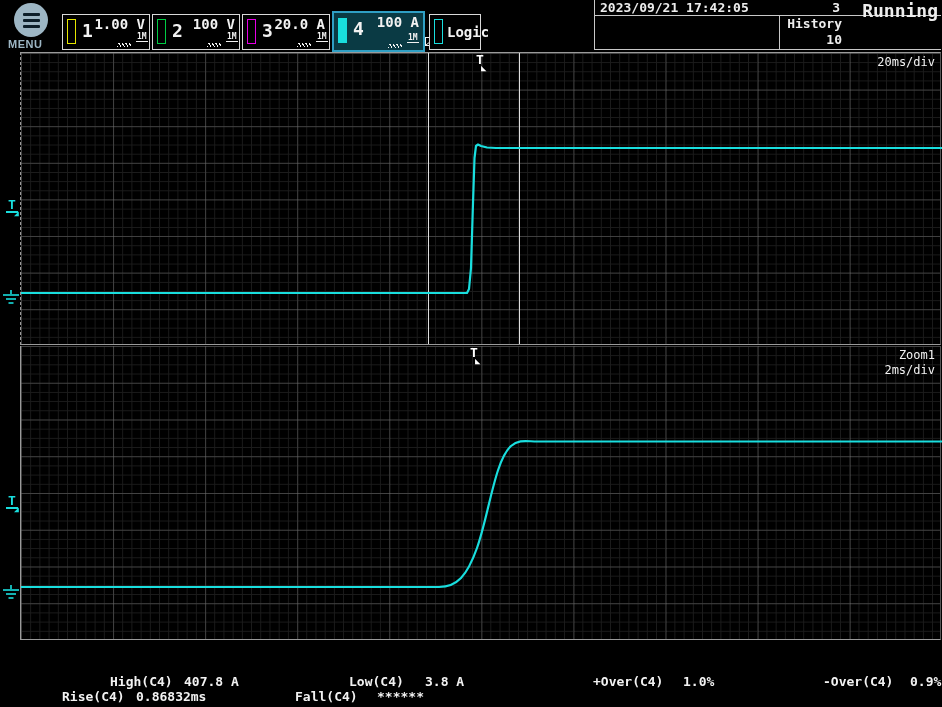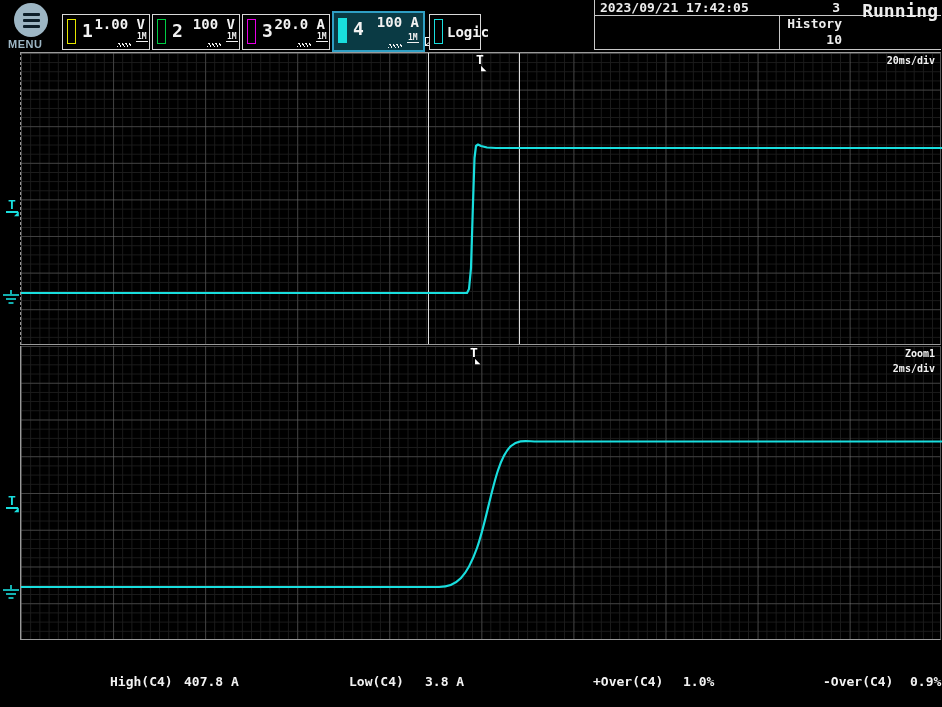--- a/index.html
+++ b/index.html
@@ -50,21 +50,21 @@
       linear-gradient(to right, rgba(150,150,150,.32) 1px, transparent 1px),
       linear-gradient(to bottom, rgba(150,150,150,.32) 1px, transparent 1px),
       linear-gradient(to right, #1c1c1c 1px, transparent 1px),
       linear-gradient(to bottom, #1c1c1c 1px, transparent 1px);}
   .mainwin{top:52px;height:293px;border-top:1px solid #9a9a9a;border-bottom:1px solid #9a9a9a;
            border-left:1px dashed #9a9a9a;border-right:1px solid #555;
            background-size:92.1px 100%,100% 36.6px,9.21px 100%,100% 9.16px;}
   .zoomwin{top:346px;height:294px;border-bottom:1px solid #9a9a9a;
            border-left:1px solid #9a9a9a;border-right:1px solid #555;
            background-size:92.1px 100%,100% 36.75px,9.21px 100%,100% 9.19px;}
-  .tb-label{position:absolute;right:5px;font-size:10px;font-weight:bold;color:#f2f2f2;text-shadow:0 0 2px #000;}
+  .tb-label{position:absolute;right:5px;font-size:12px;font-weight:normal;color:#f2f2f2;text-shadow:0 0 2px #000;}
   .cursorline{position:absolute;top:0;bottom:0;width:1px;background:#dedede;}
   .wavesvg{position:absolute;left:0;top:0;}
   .tmark-top{position:absolute;font-size:13px;font-weight:bold;color:#fff;line-height:11px;}
   .tmark-top .flag{position:absolute;left:5px;top:10px;font-size:9px;line-height:9px;color:#fff;}
   .tmark-left{position:absolute;font-size:13px;font-weight:bold;color:#19dede;line-height:12px;
               border-bottom:2px solid #19dede;padding:0 2px;}
   .tmark-left .flag{position:absolute;left:8px;top:9px;font-size:8px;color:#19dede;}
   .gndmark{position:absolute;left:2px;}
   
   .measrow{position:absolute;left:0;width:942px;height:15px;font-size:13px;font-weight:bold;color:#f2f2f2;}
@@ -223,14 +223,20 @@
   <div class="measrow" style="top:674px;margin-left:48px;">
     <span style="left:62px;">High(C4)</span>
     <span style="left:136px;">407.8 A</span>
     <span style="left:301px;">Low(C4)</span>
     <span style="left:377px;">3.8 A</span>
     <span style="left:545px;">+Over(C4)</span>
     <span style="left:635px;">1.0%</span>
     <span style="left:775px;">-Over(C4)</span>
     <span style="left:862px;">0.9%</span>
   </div>
+  <div class="measrow" style="top:689px;">
+    <span style="left:62px;">Rise(C4)</span>
+    <span style="left:136px;">0.86832ms</span>
+    <span style="left:295px;">Fall(C4)</span>
+    <span style="left:377px;">******</span>
+  </div>
 
 </div>
 
 </body></html>

